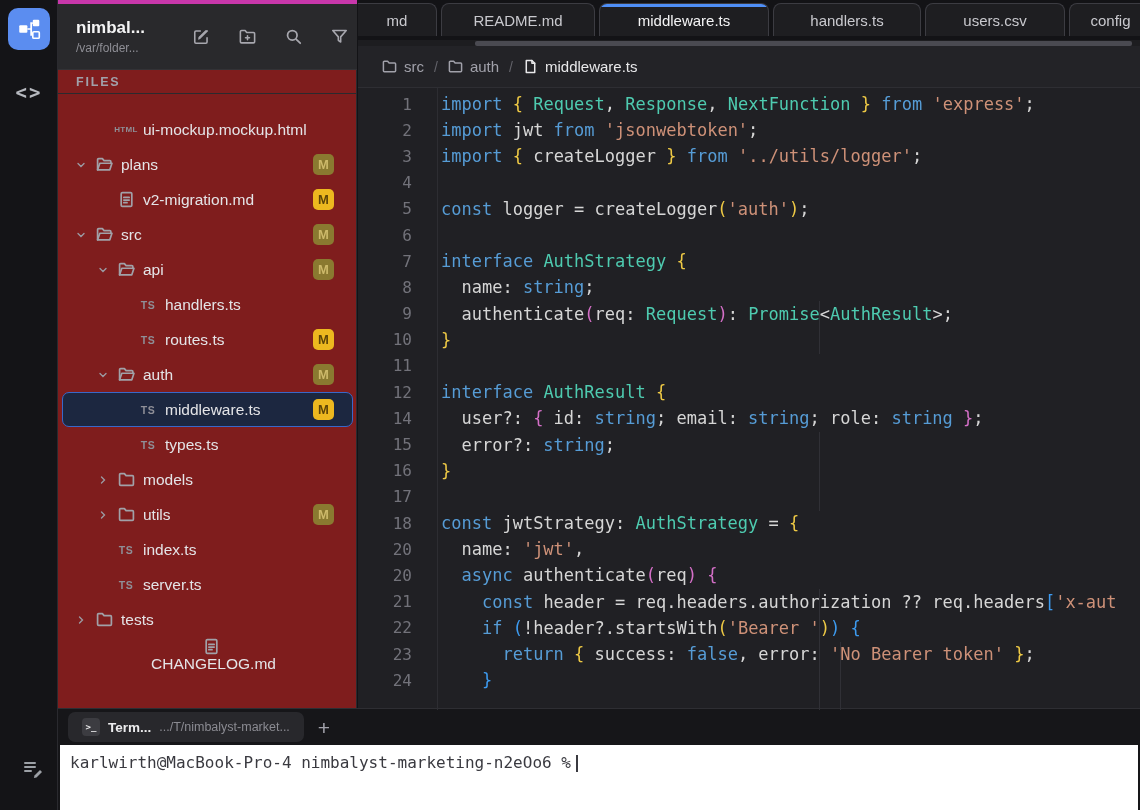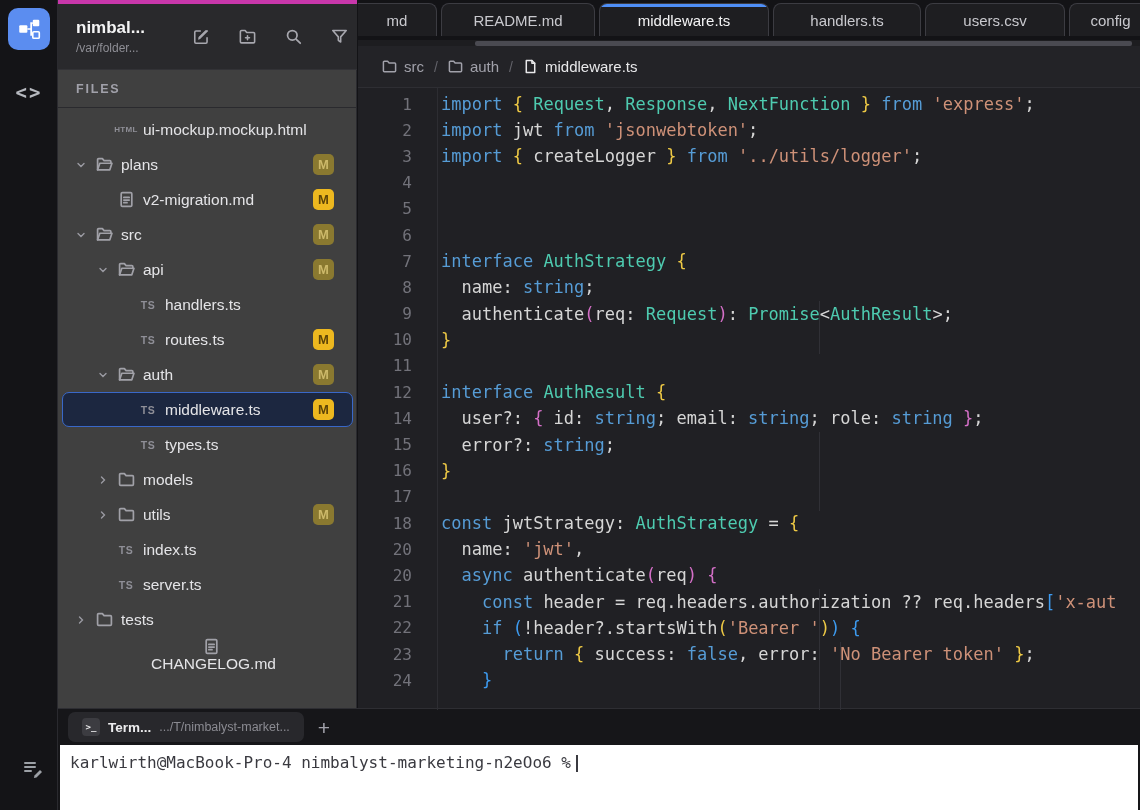--- a/index.html
+++ b/index.html
@@ -12,30 +12,30 @@
   #rail { left:0; top:0; width:58px; height:810px; background:#141417; border-right:1px solid #2a2a2f; z-index:30; }
   #logo { left:8px; top:8px; width:42px; height:42px; border-radius:10px;
     display:flex; align-items:center; justify-content:center; }
   #rail-code { left:13px; top:78px; width:32px; height:28px; color:#b6b9bf;
     font-family:"DejaVu Sans Mono", monospace; font-size:19px; font-weight:bold;
     display:flex; align-items:center; justify-content:center; letter-spacing:2px;}
   #rail-notes { left:18px; top:752px; width:30px; height:34px; color:#9ca0a6;
     display:flex; align-items:center; justify-content:center;}
 
   
-  #sidebar { left:58px; top:0; width:299px; height:710px; background:#404040; border-right:1px solid #2a2a2f; }
+  #sidebar { left:58px; top:0; width:299px; height:710px; background:#7f1d1d; border-right:1px solid #2a2a2f; }
   #accentbar { left:0; top:0; width:299px; height:4px; }
   #sb-header { left:0; top:4px; width:299px; height:66px; background:#29292c; border-bottom:1px solid #323236;
     display:flex; align-items:center; }
   #sb-titlewrap { margin-left:18px; width:90px; }
   #sb-title { color:#f4f4f5; font-weight:bold; font-size:17px; white-space:nowrap; }
   #sb-sub { color:#8e8e95; font-size:12px; margin-top:3px; white-space:nowrap; }
   .hdr-icon { width:22px; height:22px; color:#a7a7ae; display:flex; align-items:center; justify-content:center; margin-left:24px; cursor:pointer;}
   .hdr-icon svg { width:19px; height:19px; }
-  #sb-files-row { left:0; top:70px; width:299px; height:38px; border-bottom:1px solid #2a2a2e; display:flex; align-items:center;}
+  #sb-files-row { left:0; top:70px; width:299px; height:24px; border-bottom:1px solid #2a2a2e; display:flex; align-items:center;}
   #sb-files-label { color:#a1a1aa; font-size:12.5px; font-weight:bold; letter-spacing:1.8px; margin-left:18px; }
 
   #filetree { left:0; top:112px; width:299px; height:592px; overflow:hidden; }
   .trow { height:35px; display:flex; align-items:center; margin:0 4px; border-radius:7px; border:1px solid transparent;
     color:#e4e4e7; font-size:15.5px; cursor:pointer; }
   .trow.selected { background:#1c2740; border-color:#3968c9; }
   .chev { width:20px; min-width:20px; display:flex; align-items:center; justify-content:center; color:#9b9ba3; }
   .chev svg { width:12px; height:12px; }
   .ticonwrap { width:26px; min-width:26px; display:flex; align-items:center; justify-content:center; color:#a1a1a8; }
   .ticonwrap svg { width:17px; height:17px; }
@@ -407,21 +407,21 @@
   <div id="editor" class="abs">
     <div class="indent-guide" style="left:461px; top:213px; height:53px;"></div>
     <div class="indent-guide" style="left:461px; top:344px; height:79px;"></div>
     <div class="indent-guide" style="left:461px; top:501px; height:121px;"></div>
     <div class="indent-guide" style="left:482px; top:554px; height:68px;"></div>
     <div id="codelines" style="padding-top:3px;">
         <div class="cline"><span class="ln">1</span><span class="ctext"><span class="tk-k">import</span><span class="tk-w"> </span><span class="tk-y">{</span><span class="tk-w"> </span><span class="tk-t">Request</span><span class="tk-w">, </span><span class="tk-t">Response</span><span class="tk-w">, </span><span class="tk-t">NextFunction</span><span class="tk-w"> </span><span class="tk-y">}</span><span class="tk-w"> </span><span class="tk-k">from</span><span class="tk-w"> </span><span class="tk-s">'express'</span><span class="tk-w">;</span></span></div>
         <div class="cline"><span class="ln">2</span><span class="ctext"><span class="tk-k">import</span><span class="tk-w"> jwt </span><span class="tk-k">from</span><span class="tk-w"> </span><span class="tk-s">'jsonwebtoken'</span><span class="tk-w">;</span></span></div>
         <div class="cline"><span class="ln">3</span><span class="ctext"><span class="tk-k">import</span><span class="tk-w"> </span><span class="tk-y">{</span><span class="tk-w"> createLogger </span><span class="tk-y">}</span><span class="tk-w"> </span><span class="tk-k">from</span><span class="tk-w"> </span><span class="tk-s">'../utils/logger'</span><span class="tk-w">;</span></span></div>
         <div class="cline"><span class="ln">4</span><span class="ctext"></span></div>
-        <div class="cline"><span class="ln">5</span></div>
+        <div class="cline"><span class="ln">5</span><span class="ctext"><span class="tk-k">const</span><span class="tk-w"> logger = createLogger</span><span class="tk-y">(</span><span class="tk-s">'auth'</span><span class="tk-y">)</span><span class="tk-w">;</span></span></div>
         <div class="cline"><span class="ln">6</span><span class="ctext"></span></div>
         <div class="cline"><span class="ln">7</span><span class="ctext"><span class="tk-k">interface</span><span class="tk-w"> </span><span class="tk-t">AuthStrategy</span><span class="tk-w"> </span><span class="tk-y">{</span></span></div>
         <div class="cline"><span class="ln">8</span><span class="ctext"><span class="tk-w">  name: </span><span class="tk-k">string</span><span class="tk-w">;</span></span></div>
         <div class="cline"><span class="ln">9</span><span class="ctext"><span class="tk-w">  authenticate</span><span class="tk-p">(</span><span class="tk-w">req: </span><span class="tk-t">Request</span><span class="tk-p">)</span><span class="tk-w">: </span><span class="tk-t">Promise</span><span class="tk-w">&lt;</span><span class="tk-t">AuthResult</span><span class="tk-w">&gt;;</span></span></div>
         <div class="cline"><span class="ln">10</span><span class="ctext"><span class="tk-y">}</span></span></div>
         <div class="cline"><span class="ln">11</span><span class="ctext"></span></div>
         <div class="cline"><span class="ln">12</span><span class="ctext"><span class="tk-k">interface</span><span class="tk-w"> </span><span class="tk-t">AuthResult</span><span class="tk-w"> </span><span class="tk-y">{</span></span></div>
         <div class="cline"><span class="ln">14</span><span class="ctext"><span class="tk-w">  user?: </span><span class="tk-p">{</span><span class="tk-w"> id: </span><span class="tk-k">string</span><span class="tk-w">; email: </span><span class="tk-k">string</span><span class="tk-w">; role: </span><span class="tk-k">string</span><span class="tk-w"> </span><span class="tk-p">}</span><span class="tk-w">;</span></span></div>
         <div class="cline"><span class="ln">15</span><span class="ctext"><span class="tk-w">  error?: </span><span class="tk-k">string</span><span class="tk-w">;</span></span></div>
         <div class="cline"><span class="ln">16</span><span class="ctext"><span class="tk-y">}</span></span></div>

